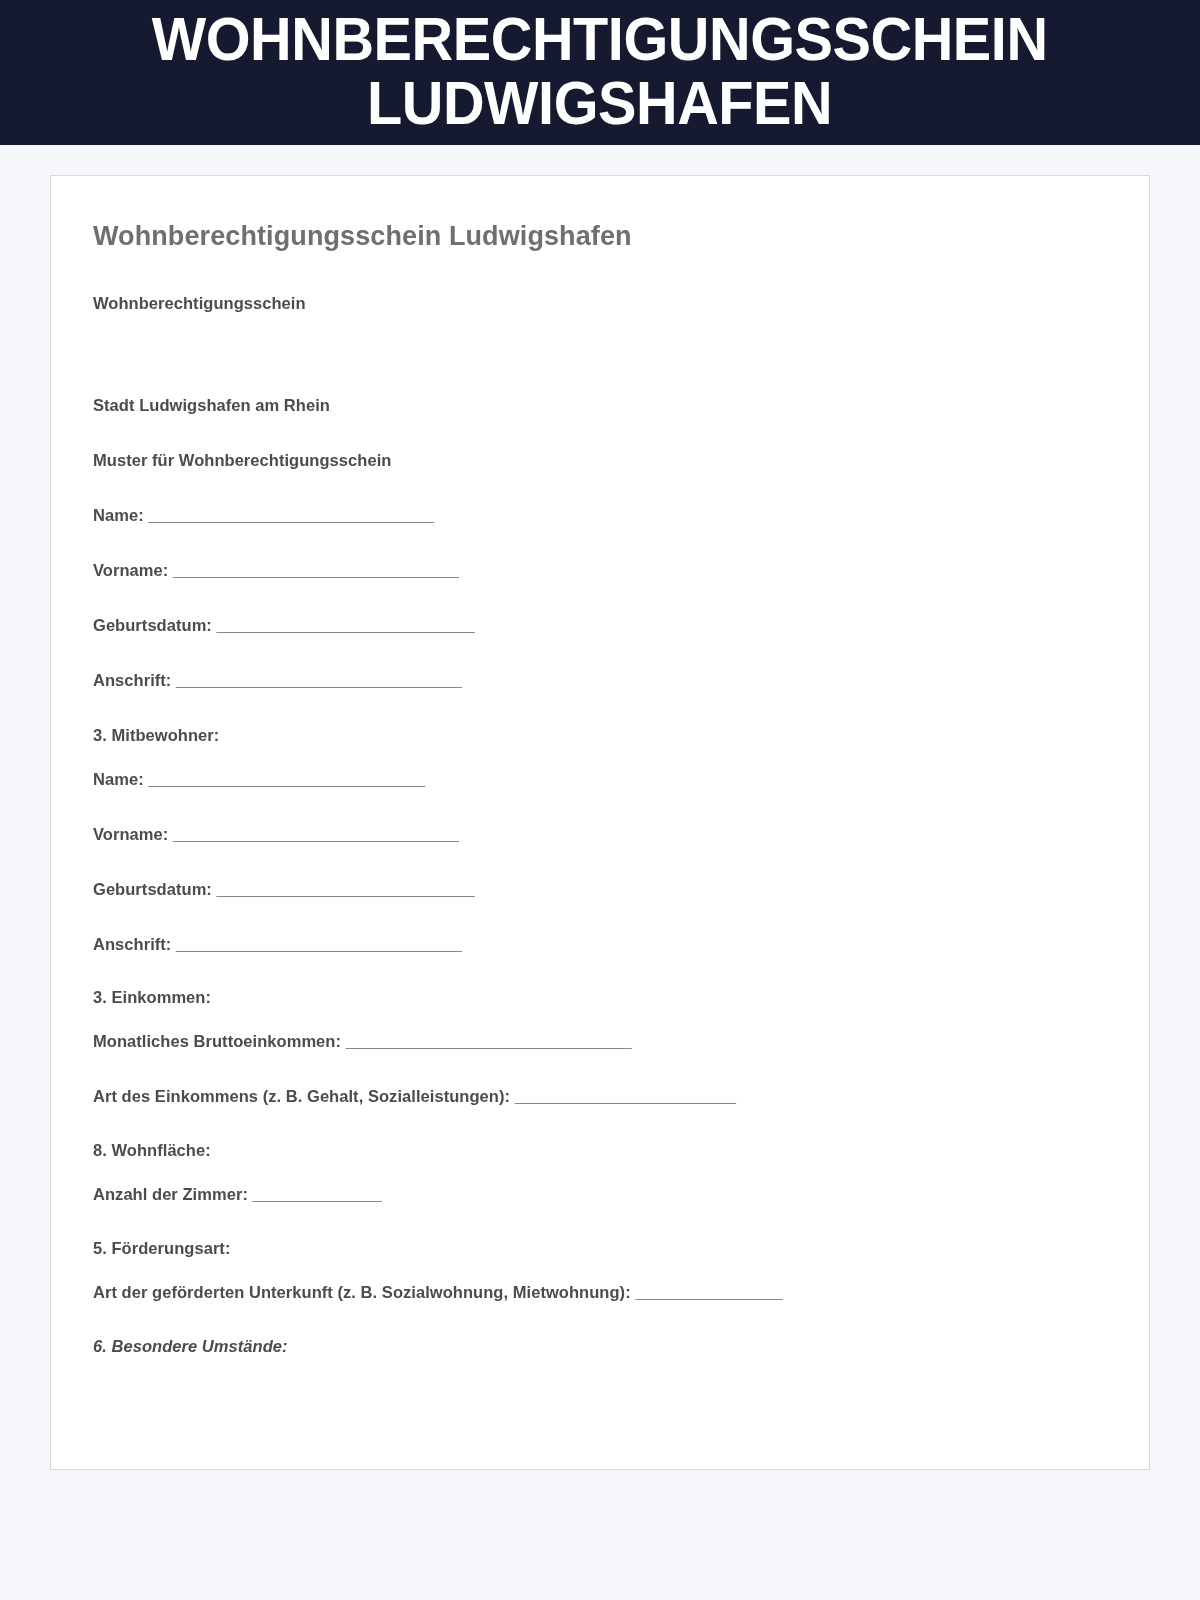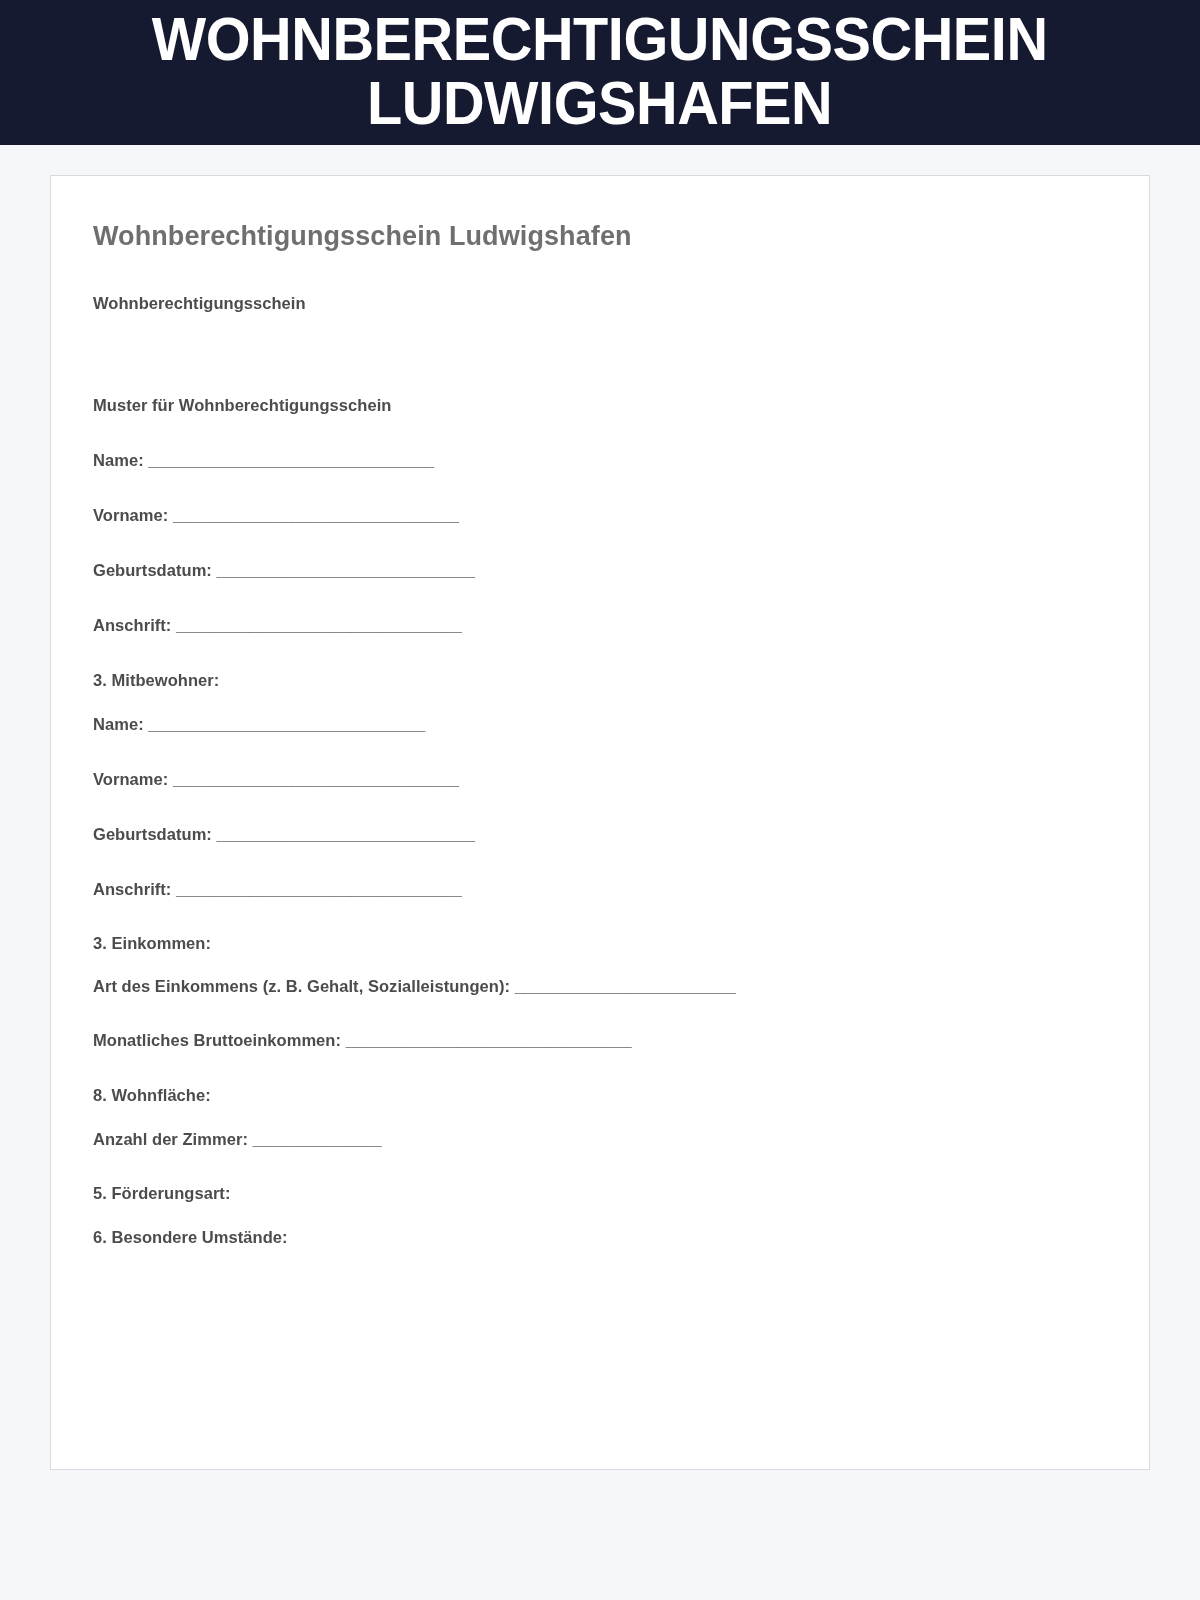--- a/index.html
+++ b/index.html
@@ -85,50 +85,53 @@
   p.line.pre-section {
     margin-bottom: 30px;
   }
 
   p.line.spacer {
     margin-bottom: 31px;
     height: 16px;
   }
   p.line.last {
     margin-bottom: 0;
+    font-style: italic;
   }
 </style>
 </head>
 <body>
 
 <header class="banner">
   <h1 class="banner-title">WOHNBERECHTIGUNGSSCHEIN
 LUDWIGSHAFEN</h1>
 </header>
 
 <main class="page-area">
   <article class="doc-card">
     <div class="doc-inner">
       <h1 class="doc-title">Wohnberechtigungsschein Ludwigshafen</h1>
       <div id="doc-lines">
           <p class="line">Wohnberechtigungsschein</p>
           <p class="line spacer"></p>
+          <p class="line">Stadt Ludwigshafen am Rhein</p>
           <p class="line">Muster für Wohnberechtigungsschein</p>
           <p class="line">Name: _______________________________</p>
           <p class="line">Vorname: _______________________________</p>
           <p class="line">Geburtsdatum: ____________________________</p>
           <p class="line">Anschrift: _______________________________</p>
           <p class="line section-head">3. Mitbewohner:</p>
           <p class="line">Name: ______________________________</p>
           <p class="line">Vorname: _______________________________</p>
           <p class="line">Geburtsdatum: ____________________________</p>
           <p class="line pre-section">Anschrift: _______________________________</p>
           <p class="line section-head">3. Einkommen:</p>
+          <p class="line">Monatliches Bruttoeinkommen: _______________________________</p>
           <p class="line pre-section">Art des Einkommens (z. B. Gehalt, Sozialleistungen): ________________________</p>
-          <p class="line">Monatliches Bruttoeinkommen: _______________________________</p>
           <p class="line section-head">8. Wohnfläche:</p>
           <p class="line pre-section">Anzahl der Zimmer: ______________</p>
           <p class="line section-head">5. Förderungsart:</p>
+          <p class="line pre-section">Art der geförderten Unterkunft (z. B. Sozialwohnung, Mietwohnung): ________________</p>
           <p class="line section-head last">6. Besondere Umstände:</p>
         </div>
     </div>
   </article>
 </main>
 
 </body></html>

